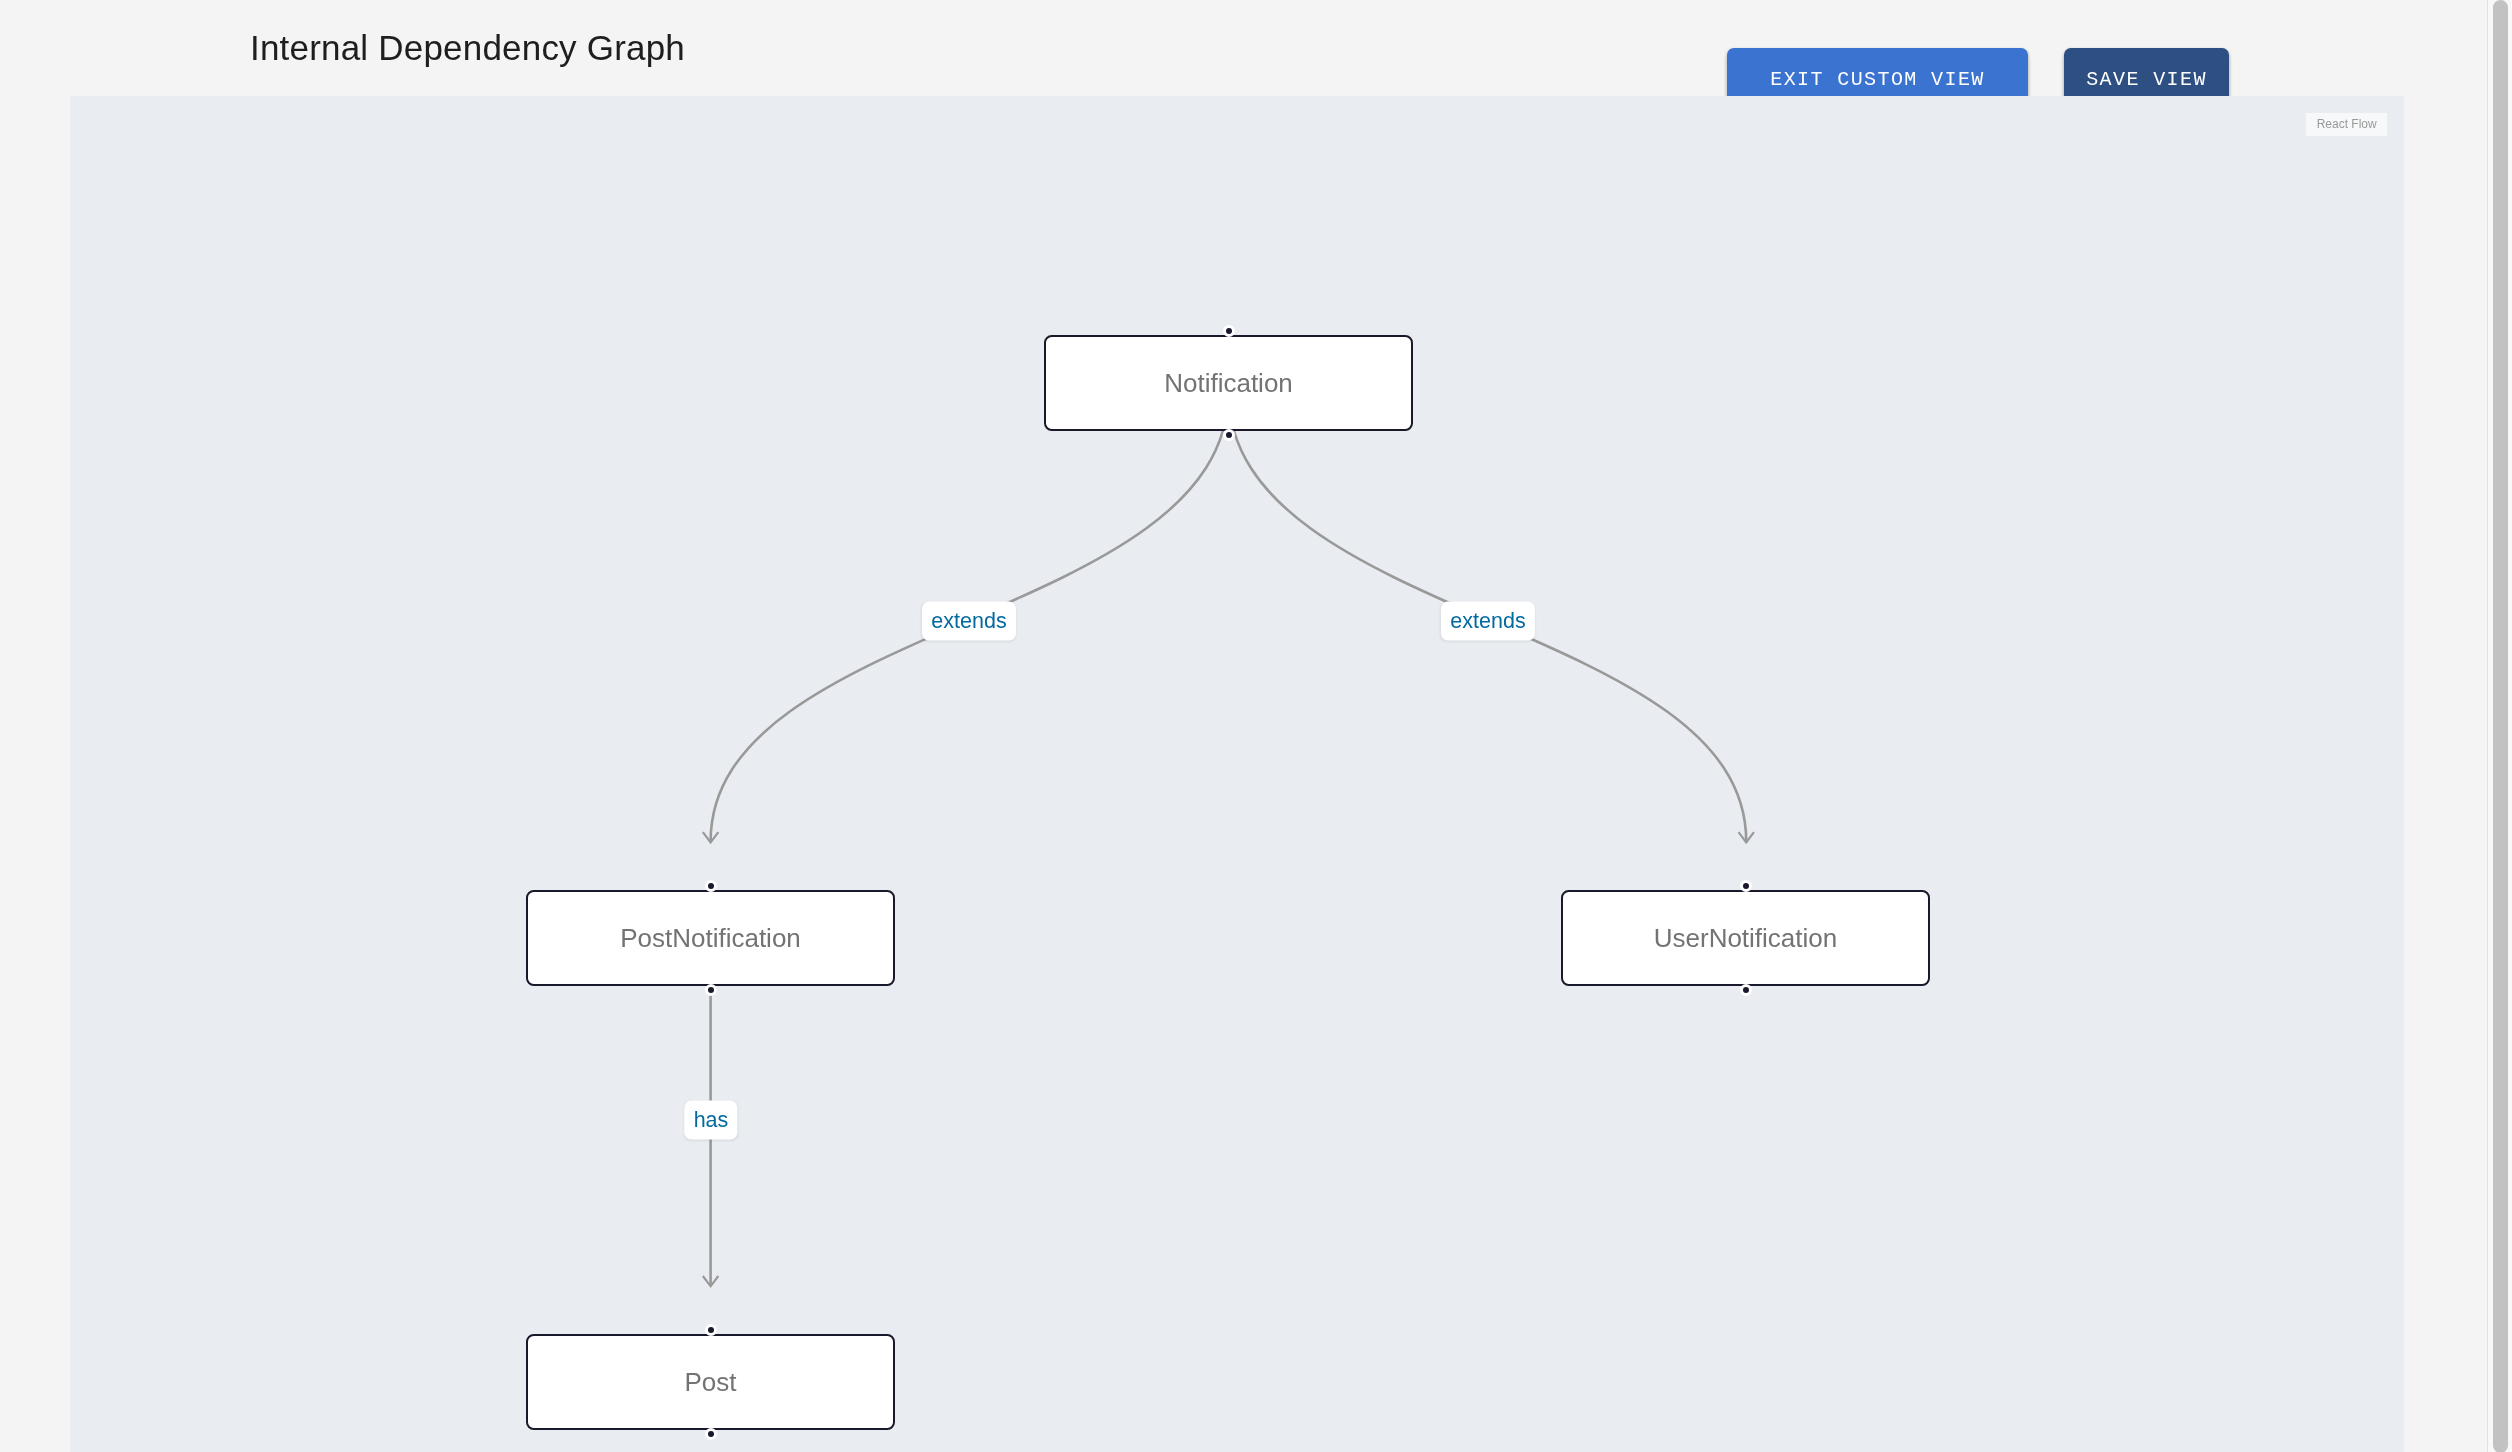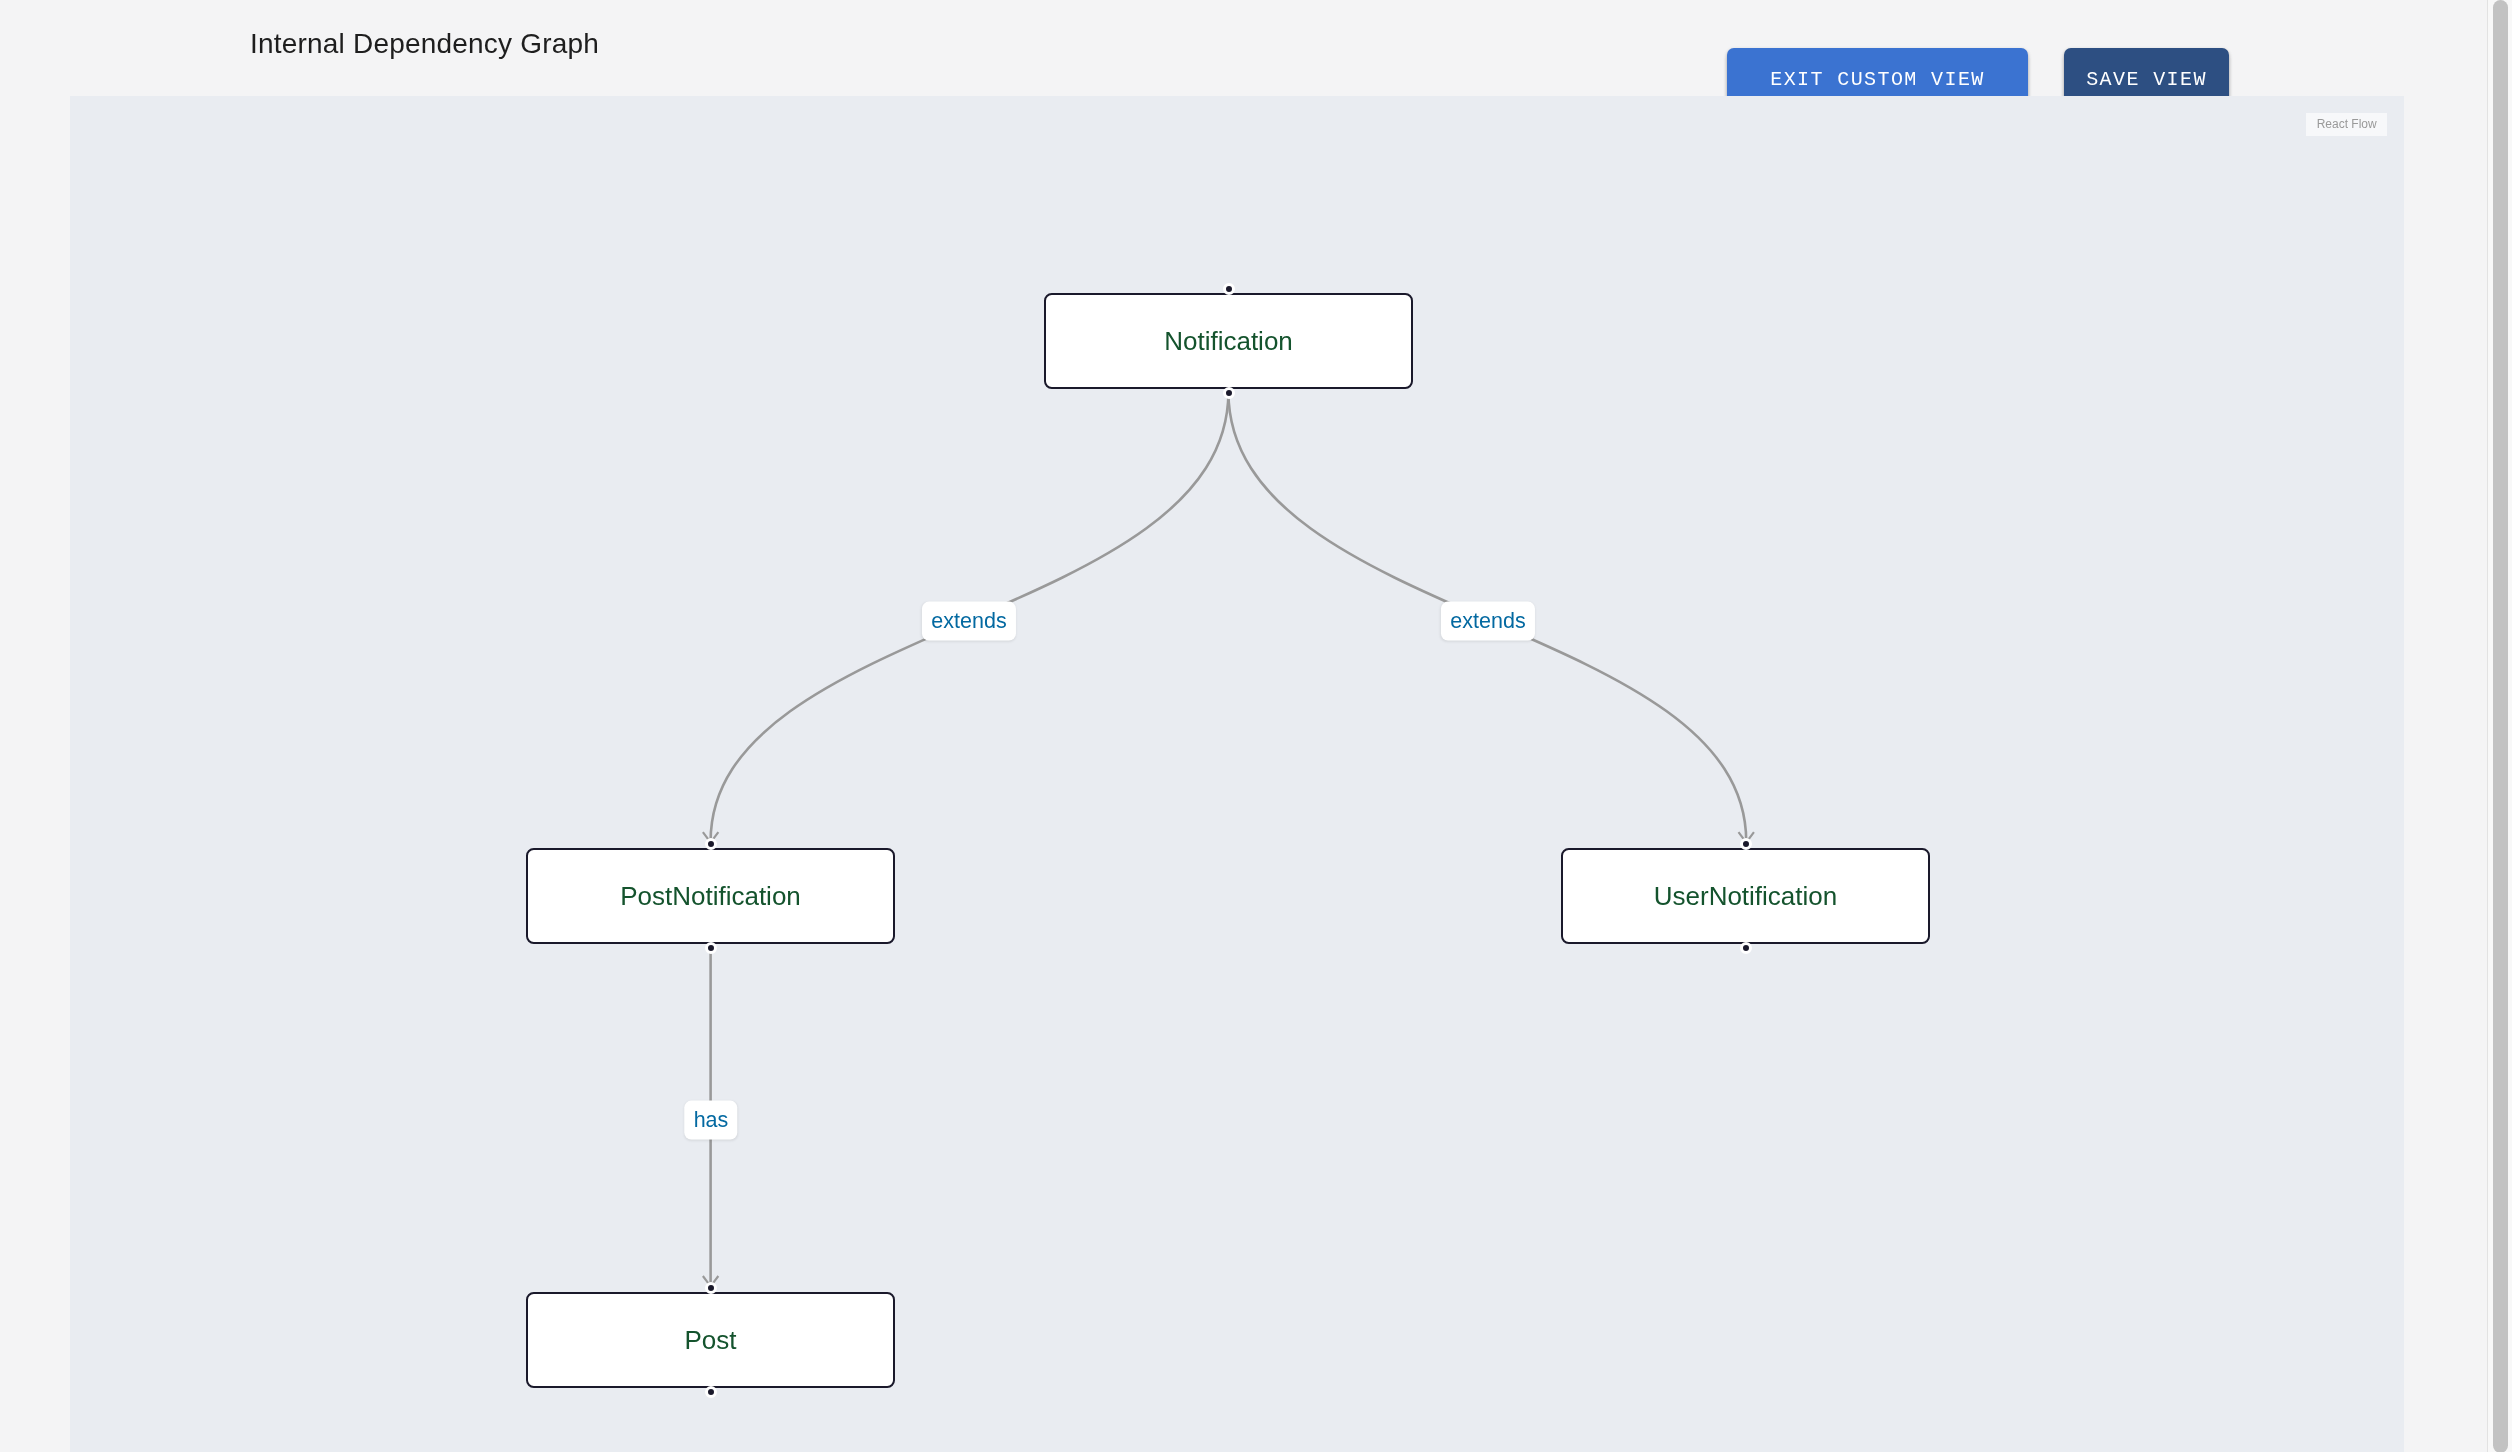--- a/index.html
+++ b/index.html
@@ -8,21 +8,21 @@
     background: #f4f4f5;
     font-family: "Liberation Sans", sans-serif;
     overflow: hidden;
     position: relative;
   }
 
   
   .page-title {
     position: absolute;
     left: 250px; top: 29px;
-    font-size: 28px;
+    font-size: 35px;
     line-height: 1.1;
     font-weight: 400;
     color: #1e1e1e;
     letter-spacing: 0.2px;
   }
   .btn {
     position: absolute;
     top: 20px; height: 62px;
     display: flex; align-items: center; justify-content: center;
     border: none; border-radius: 6.9px;
@@ -49,22 +49,23 @@
   .edge-path { stroke: #999999; stroke-width: 3; fill: none; }
   .edge-arrow { stroke: #999999; stroke-width: 2.5; fill: none; }
 
   .flow-node {
     position: absolute;
     width: 369px; height: 96px;
     background: #ffffff;
     border: 2.6px solid #1a192b;
     border-radius: 7.7px;
     display: flex; align-items: center; justify-content: center;
-    font-size: 26px; color: #14532d;
+    font-size: 26px; color: #737373;
     cursor: grab;
+    margin-top: 42px;
   }
   .node-notification     { left: 974px; top: 197px;  }
   .node-postnotification { left: 456px;  top: 752px;  }
   .node-usernotification { left: 1491px; top: 752px;  }
   .node-post             { left: 456px;  top: 1196px; }
 
   .handle {
     position: absolute;
     left: 50%;
     width: 12px; height: 12px;

